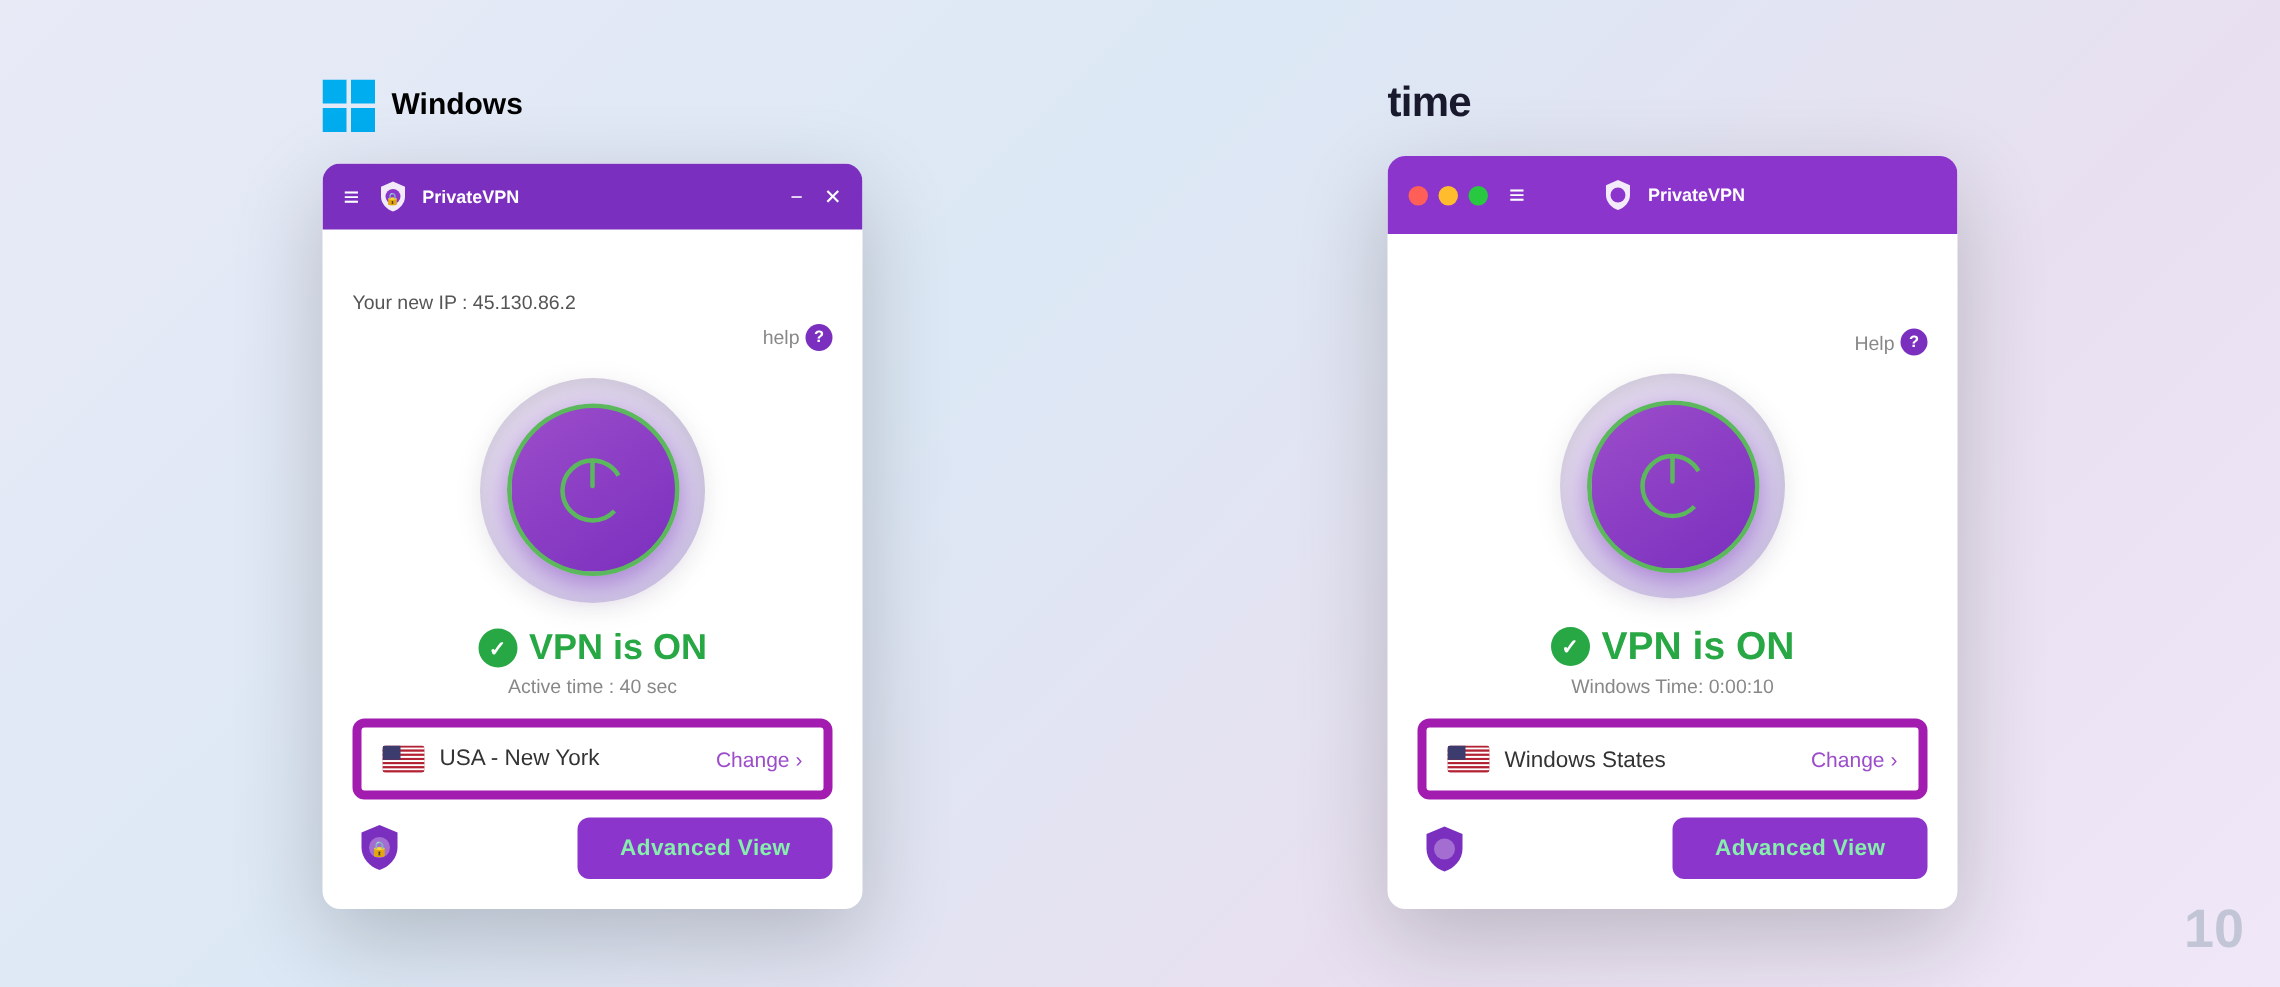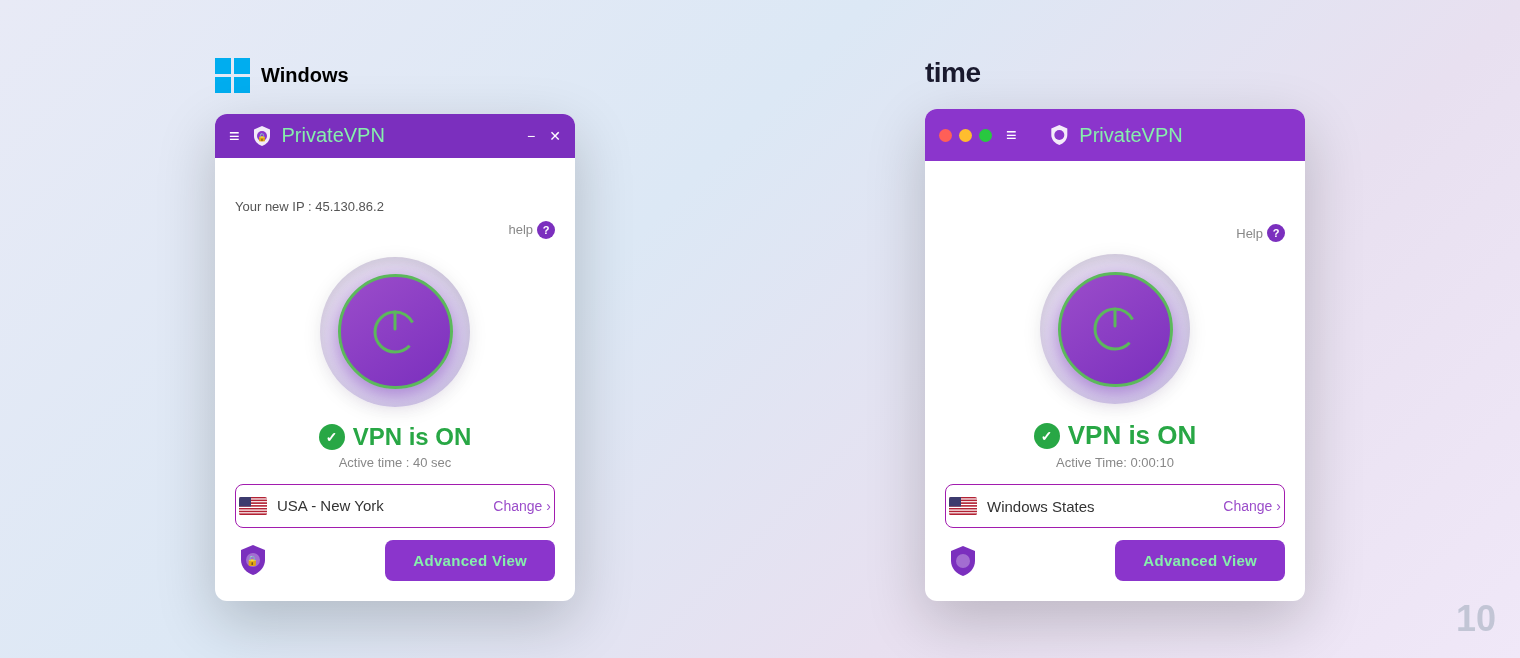--- a/index.html
+++ b/index.html
@@ -106,23 +106,23 @@
       line-height: 1;
     }
 
     .titlebar-brand {
       display: flex;
       align-items: center;
       gap: 8px;
     }
 
     .brand-text {
-      color: #86efac;
-      font-size: 20px;
-      font-weight: 400;
+      color: #ffffff;
+      font-size: 12px;
+      font-weight: 700;
     }
 
     .titlebar-controls-windows {
       display: flex;
       align-items: center;
       gap: 14px;
       color: white;
       font-size: 14px;
     }
 
@@ -279,23 +279,23 @@
 
     .active-time {
       color: #888;
       font-size: 13px;
       margin-bottom: 6px;
     }
 
     
     .location-row {
       width: 100%;
-      border: 1px solid #a21caf;
+      border: 6px solid #a21caf;
       border-radius: 8px;
-      padding: 12px 3px;
+      padding: 12px 14px;
       display: flex;
       align-items: center;
       justify-content: space-between;
       margin: 4px 0;
     }
 
     .location-left {
       display: flex;
       align-items: center;
       gap: 10px;
@@ -504,21 +504,21 @@
               </svg>
             </div>
           </div>
         </div>
 
         <div class="vpn-status">
           <div class="status-check">✓</div>
           <span class="vpn-on-text vpn-on-text-macos">VPN is ON</span>
         </div>
 
-        <span class="active-time">Active Time: 0:00:10</span>
+        <span class="active-time">Windows Time: 0:00:10</span>
 
         <div class="location-row">
           <div class="location-left">
             <svg width="28" height="18" viewBox="0 0 28 18" style="border-radius:2px;">
               <rect width="28" height="18" fill="#B22234"></rect>
               <rect y="1.38" width="28" height="1.38" fill="white"></rect>
               <rect y="2.77" width="28" height="1.38" fill="#B22234"></rect>
               <rect y="4.15" width="28" height="1.38" fill="white"></rect>
               <rect y="5.54" width="28" height="1.38" fill="#B22234"></rect>
               <rect y="6.92" width="28" height="1.38" fill="white"></rect>

